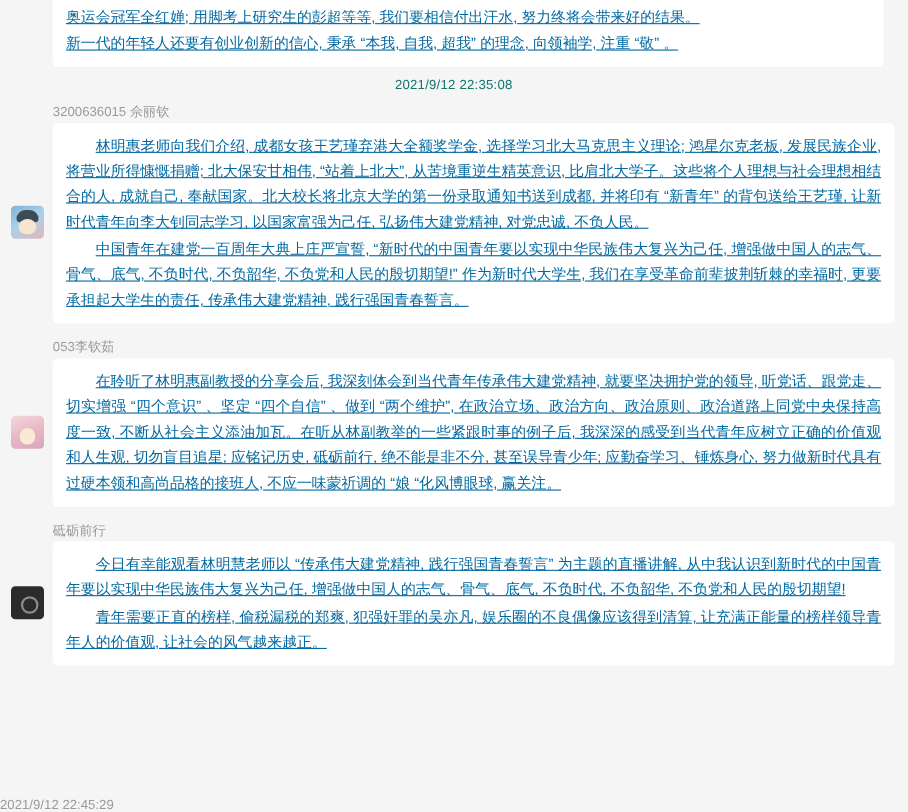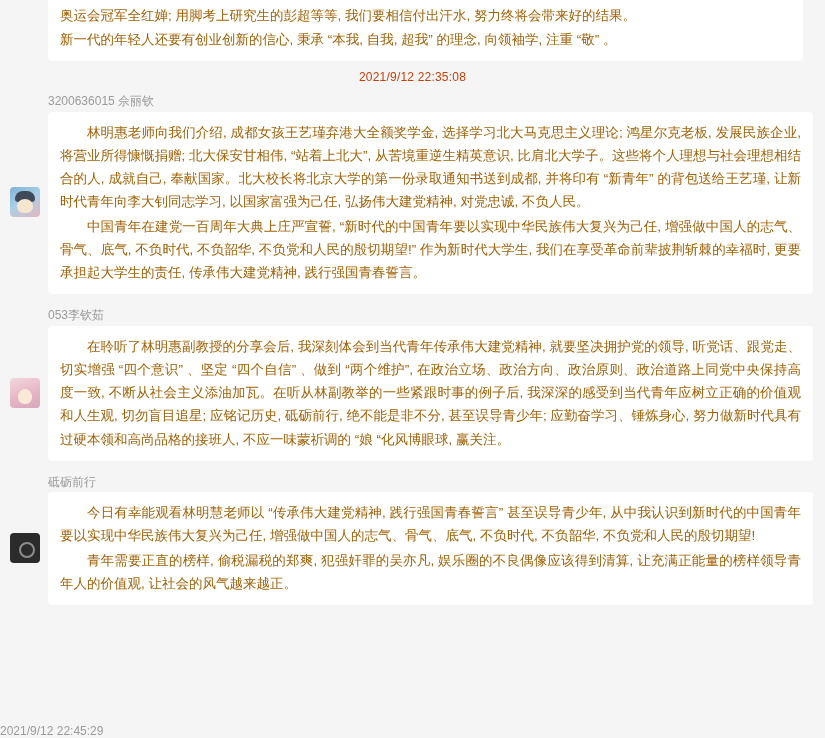--- a/index.html
+++ b/index.html
@@ -26,43 +26,44 @@
   }
   .partial-top {
     padding: 0 10px 0 48px;
     margin-top: 0;
   }
   .bubble {
     background: #ffffff;
     border-radius: 4px;
     padding: 9px 12px 10px 12px;
     line-height: 1.72;
-    color: #a16207;
+    color: #0369a1;
     font-size: 13.5px;
     text-align: justify;
     box-sizing: border-box;
+    text-decoration: underline;
   }
   .partial-top .bubble {
     border-radius: 0 0 4px 4px;
     padding-top: 4px;
     margin-left: 0;
     margin-right: 12px;
   }
   .bubble p {
     margin: 0 0 0 0;
   }
   .bubble p + p {
     margin-top: 1px;
   }
   .indent {
     text-indent: 2em;
   }
   .timestamp {
     text-align: center;
-    color: #c2410c;
+    color: #0f766e;
     font-size: 12px;
     padding: 9px 0 10px 0;
     letter-spacing: 0.2px;
   }
   .msg {
     display: flex;
     align-items: center;
     padding: 0 12px 0 10px;
     margin-bottom: 14px;
   }
@@ -154,21 +155,21 @@
         <p class="indent">在聆听了林明惠副教授的分享会后, 我深刻体会到当代青年传承伟大建党精神, 就要坚决拥护党的领导, 听党话、跟党走、切实增强 “四个意识” 、坚定 “四个自信” 、做到 “两个维护”, 在政治立场、政治方向、政治原则、政治道路上同党中央保持高度一致, 不断从社会主义添油加瓦。在听从林副教举的一些紧跟时事的例子后, 我深深的感受到当代青年应树立正确的价值观和人生观, 切勿盲目追星; 应铭记历史, 砥砺前行, 绝不能是非不分, 甚至误导青少年; 应勤奋学习、锤炼身心, 努力做新时代具有过硬本领和高尚品格的接班人, 不应一味蒙祈调的 “娘 “化风博眼球, 赢关注。</p>
       </div>
     </div>
   </div>
 
   <div class="msg">
     <div class="avatar av3"></div>
     <div class="msg-body">
       <div class="sender">砥砺前行</div>
       <div class="bubble">
-        <p class="indent">今日有幸能观看林明慧老师以 “传承伟大建党精神, 践行强国青春誓言” 甚至误导青少年, 从中我认识到新时代的中国青年要以实现中华民族伟大复兴为己任, 增强做中国人的志气、骨气、底气, 不负时代, 不负韶华, 不负党和人民的殷切期望!</p>
+        <p class="indent">今日有幸能观看林明慧老师以 “传承伟大建党精神, 践行强国青春誓言” 为主题的直播讲解, 从中我认识到新时代的中国青年要以实现中华民族伟大复兴为己任, 增强做中国人的志气、骨气、底气, 不负时代, 不负韶华, 不负党和人民的殷切期望!</p>
         <p class="indent">青年需要正直的榜样, 偷税漏税的郑爽, 犯强奸罪的吴亦凡, 娱乐圈的不良偶像应该得到清算, 让充满正能量的榜样领导青年人的价值观, 让社会的风气越来越正。</p>
       </div>
     </div>
   </div>
 
   <div class="bottom-time">2021/9/12 22:45:29</div>
 
 </div>
 
 </body></html>

